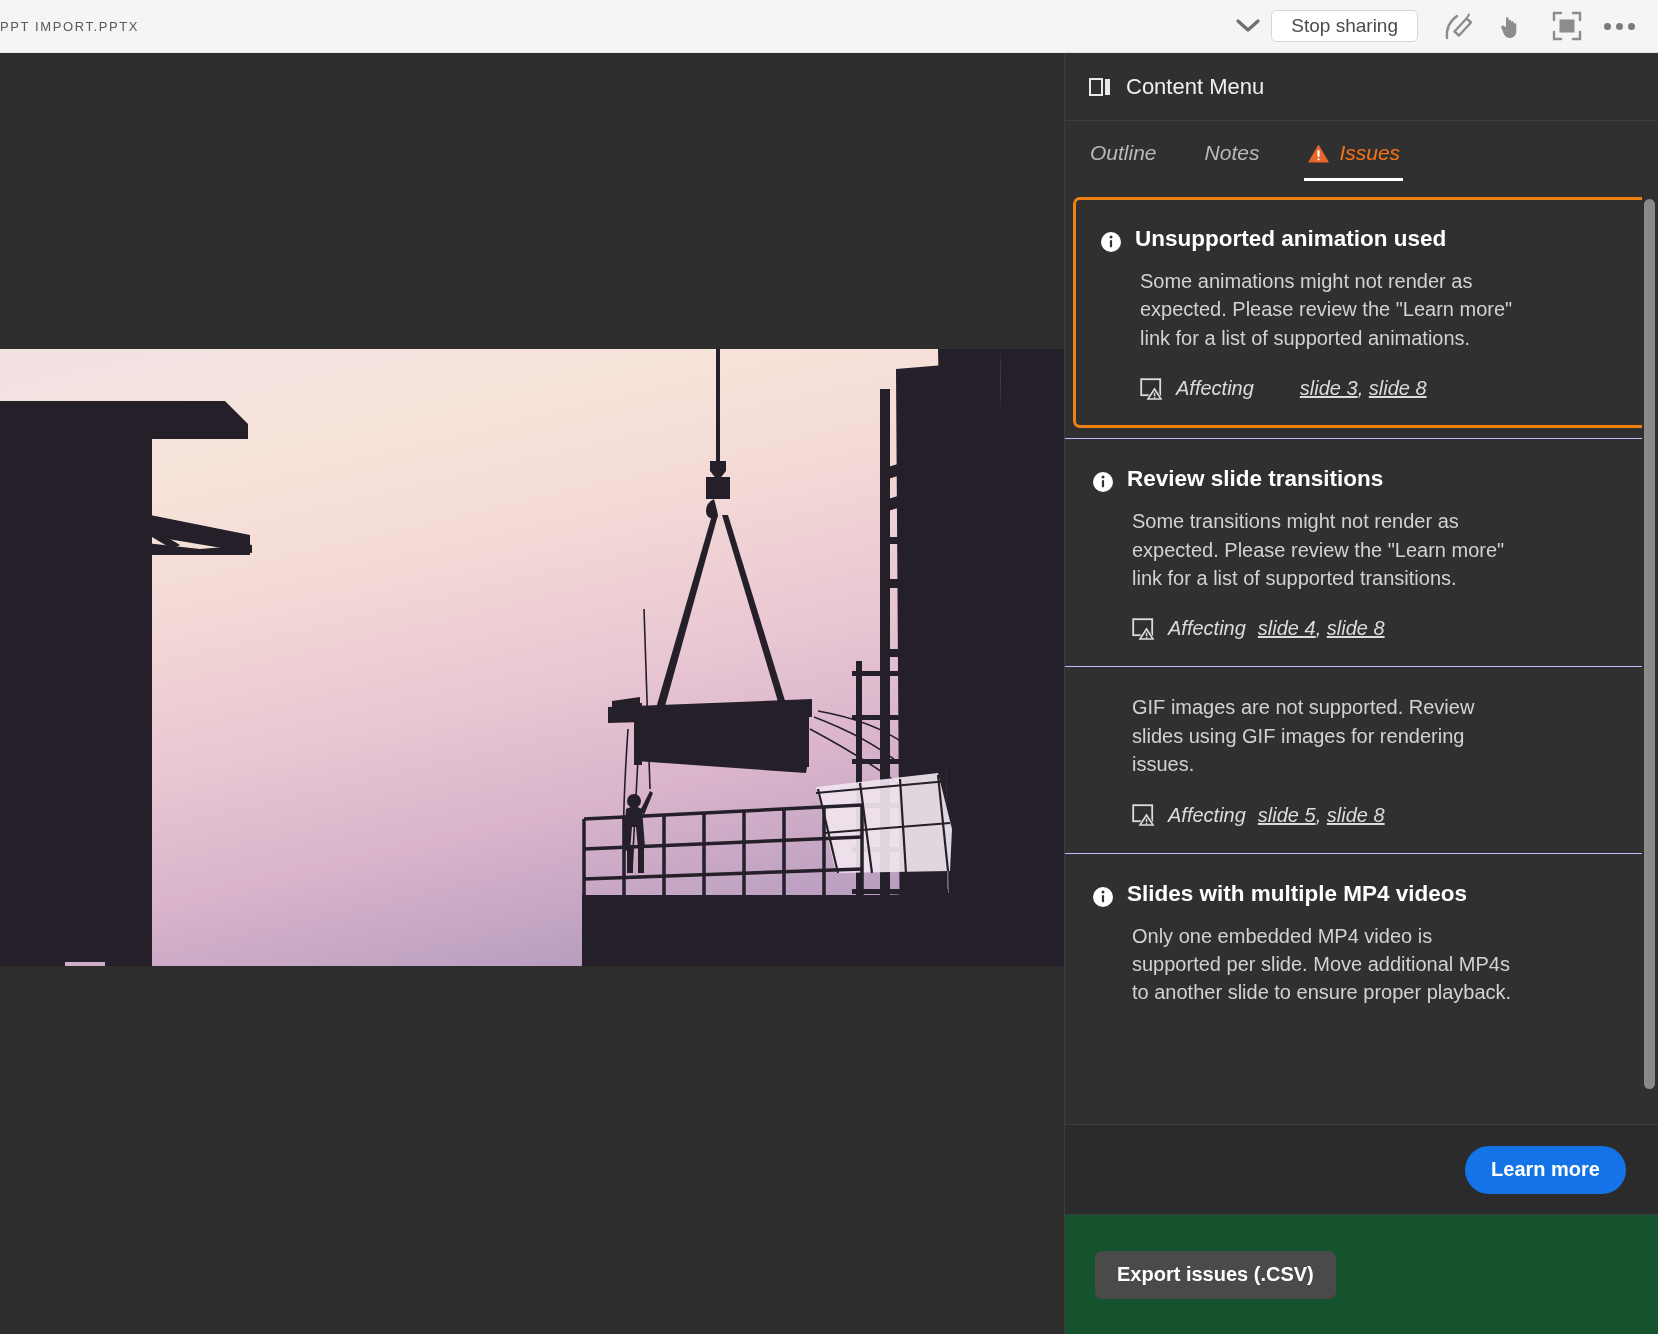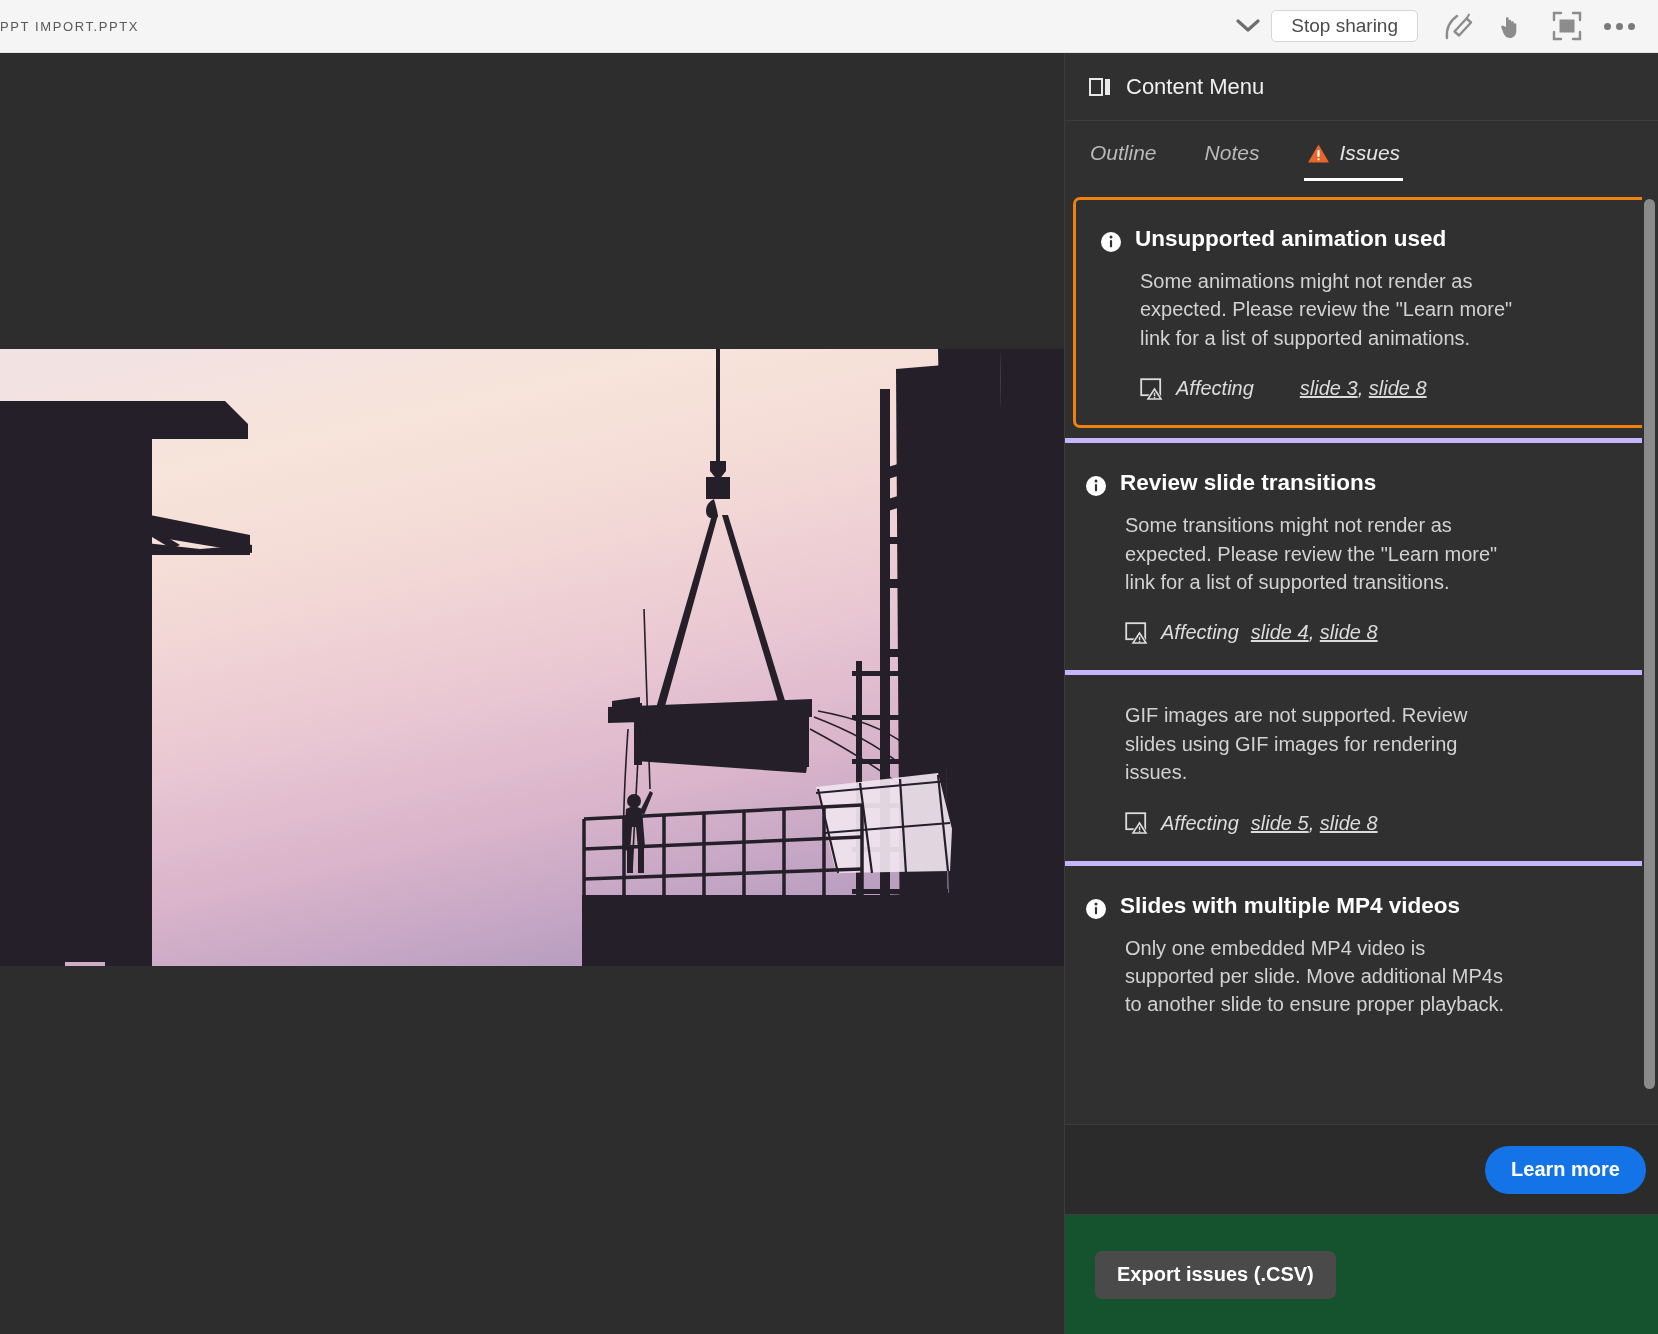--- a/index.html
+++ b/index.html
@@ -104,40 +104,40 @@
   }
   .tab {
     display: flex; align-items: center; gap: 9px;
     font-size: 21px; color: #b9b9b9;
     padding: 6px 3px 16px 3px;
     margin-right: 42px;
     cursor: pointer;
     position: relative;
     white-space: nowrap;
   }
-  .tab.active { color: #e5e5e5; }
+  .tab.active { color: #f97316; }
   .tab.active::after {
     content: ""; position: absolute;
     left: 0; right: 0; bottom: 0; height: 3px;
     background: #ffffff;
   }
 
   
   .issues-scroll {
     flex: 1 1 auto;
     position: relative;
     overflow: hidden;
     background: #303030;
   }
   .issues-list { position: relative; }
 
   .issue-card {
     position: relative;
-    padding: 26px 34px 26px 20px;
-    border-top: 5px solid #c4b5fd;
+    padding: 26px 34px 26px 27px;
+    border-top: 1px solid #c4b5fd;
     background: #303030;
   }
   .issue-card:first-child { border-top: none; }
   .issue-card.highlight {
     border: 3px solid #f08010;
     border-radius: 7px;
     margin: 6px 8px 0 8px;
     padding: 25px 31px 25px 24px;
   }
   .issue-head {
@@ -167,21 +167,21 @@
     color: #dcdcdc; text-decoration: underline; font-style: italic;
     cursor: pointer;
   }
   .affecting .aff-label { font-style: italic; }
 
   .learn-row {
     flex: none;
     height: 90px;
     border-top: 1px solid #3d3d3d;
     display: flex; align-items: center; justify-content: flex-end;
-    padding-right: 12px;
+    padding-right: 32px;
     background: #2b2b2b;
   }
   .learn-btn {
     background: #1473e6;
     color: #ffffff;
     border: none;
     border-radius: 24px;
     height: 48px;
     padding: 0 26px;
     font-size: 20px;

